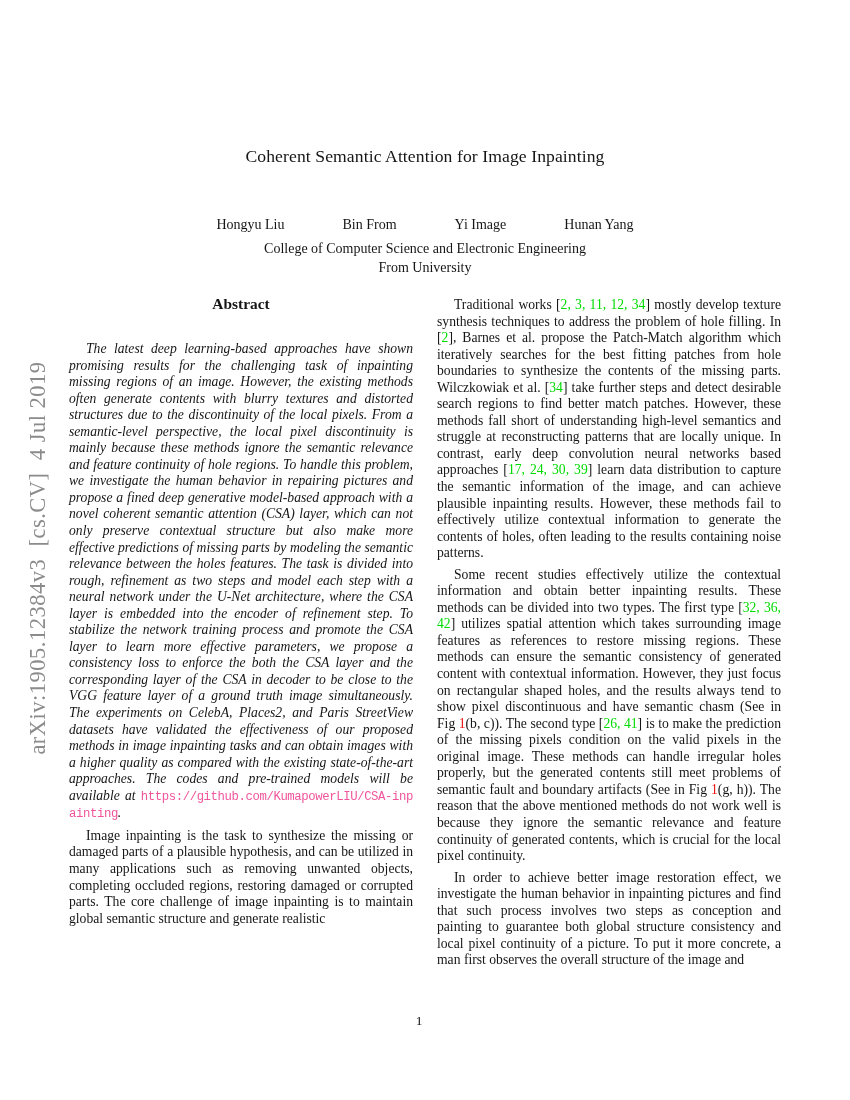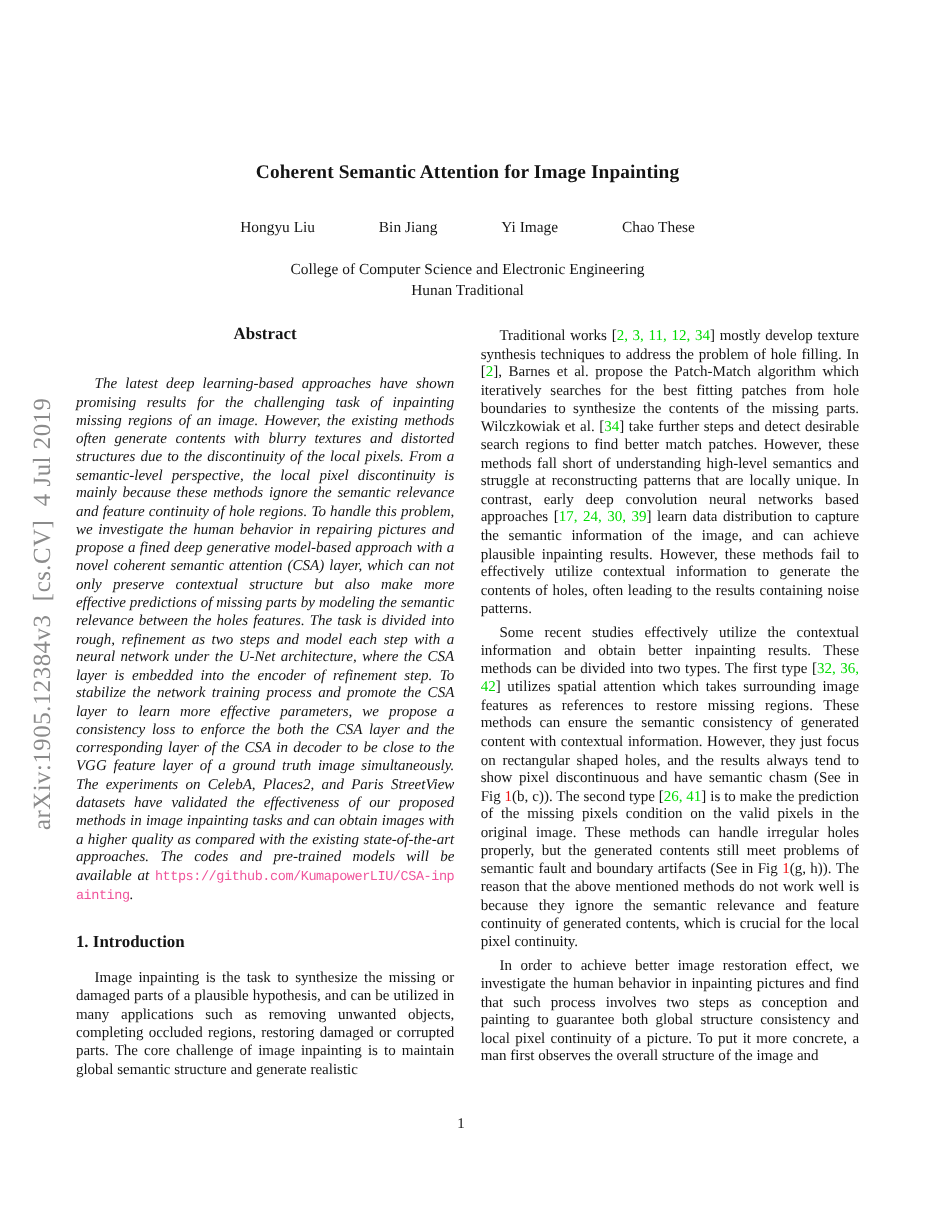--- a/index.html
+++ b/index.html
@@ -29,32 +29,32 @@
 
   .header {
     position: absolute;
     top: 146px;
     left: 0;
     right: 0;
     text-align: center;
   }
   .title {
     font-size: 17.6px;
-    font-weight: bold;
+    font-weight: normal;
     letter-spacing: 0.1px;
   }
   .authors {
-    margin-top: 33px;
+    margin-top: 50px;
     display: flex;
     justify-content: center;
     gap: 58px;
     font-size: 14px;
   }
   .affil {
-    margin-top: 20px;
+    margin-top: 6px;
     font-size: 14px;
     line-height: 19px;
   }
 
   .columns {
     position: absolute;
     top: 292px;
     left: 69px;
     width: 712px;
     display: flex;
@@ -107,36 +107,35 @@
 <body>
 
 <div class="page">
 
   <div class="watermark">arXiv:1905.12384v3  [cs.CV]  4 Jul 2019</div>
 
   <header class="header">
     <h1 class="title">Coherent Semantic Attention for Image Inpainting</h1>
     <div class="authors">
       <span>Hongyu Liu</span>
-      <span>Bin Jiang</span>
+      <span>Bin From</span>
       <span>Yi Image</span>
-      <span>Chao These</span>
+      <span>Hunan Yang</span>
     </div>
     <div class="affil">
       <div>College of Computer Science and Electronic Engineering</div>
-      <div>Hunan Traditional</div>
+      <div>From University</div>
     </div>
   </header>
 
   <main class="columns">
 
     <section class="col col-left">
       <h2 class="abstract-heading">Abstract</h2>
       <p class="abstract-text indent"><span>The latest deep learning-based approaches have shown promising results for the challenging task of inpainting missing regions of an image. However, the existing methods often generate contents with blurry textures and distorted structures due to the discontinuity of the local pixels. From a semantic-level perspective, the local pixel discontinuity is mainly because these methods ignore the semantic relevance and feature continuity of hole regions. To handle this problem, we investigate the human behavior in repairing pictures and propose a fined deep generative model-based approach with a novel coherent semantic attention (CSA) layer, which can not only preserve contextual structure but also make more effective predictions of missing parts by modeling the semantic relevance between the holes features. The task is divided into rough, refinement as two steps and model each step with a neural network under the U-Net architecture, where the CSA layer is embedded into the encoder of refinement step. To stabilize the network training process and promote the CSA layer to learn more effective parameters, we propose a consistency loss to enforce the both the CSA layer and the corresponding layer of the CSA in decoder to be close to the VGG feature layer of a ground truth image simultaneously. The experiments on CelebA, Places2, and Paris StreetView datasets have validated the effectiveness of our proposed methods in image inpainting tasks and can obtain images with a higher quality as compared with the existing state-of-the-art approaches. The codes and pre-trained models will be available at </span><span class="seg-url">https://github.com/KumapowerLIU/CSA-inpainting</span><span>.</span></p>
-      <h2 class="section-heading">1. Introduction</h2>
       <p class="body-text indent">Image inpainting is the task to synthesize the missing or damaged parts of a plausible hypothesis, and can be utilized in many applications such as removing unwanted objects, completing occluded regions, restoring damaged or corrupted parts. The core challenge of image inpainting is to maintain global semantic structure and generate realistic</p>
     </section>
 
     <section class="col col-right">
       <p class="body-text indent"><span>Traditional works [</span><span class="seg-cite">2, 3, 11, 12, 34</span><span>] mostly develop texture synthesis techniques to address the problem of hole filling. In [</span><span class="seg-cite">2</span><span>], Barnes et al. propose the Patch-Match algorithm which iteratively searches for the best fitting patches from hole boundaries to synthesize the contents of the missing parts. Wilczkowiak et al. [</span><span class="seg-cite">34</span><span>] take further steps and detect desirable search regions to find better match patches. However, these methods fall short of understanding high-level semantics and struggle at reconstructing patterns that are locally unique. In contrast, early deep convolution neural networks based approaches [</span><span class="seg-cite">17, 24, 30, 39</span><span>] learn data distribution to capture the semantic information of the image, and can achieve plausible inpainting results. However, these methods fail to effectively utilize contextual information to generate the contents of holes, often leading to the results containing noise patterns.</span></p>
       <p class="body-text indent"><span>Some recent studies effectively utilize the contextual information and obtain better inpainting results. These methods can be divided into two types. The first type [</span><span class="seg-cite">32, 36, 42</span><span>] utilizes spatial attention which takes surrounding image features as references to restore missing regions. These methods can ensure the semantic consistency of generated content with contextual information. However, they just focus on rectangular shaped holes, and the results always tend to show pixel discontinuous and have semantic chasm (See in Fig </span><span class="seg-fig">1</span><span>(b, c)). The second type [</span><span class="seg-cite">26, 41</span><span>] is to make the prediction of the missing pixels condition on the valid pixels in the original image. These methods can handle irregular holes properly, but the generated contents still meet problems of semantic fault and boundary artifacts (See in Fig </span><span class="seg-fig">1</span><span>(g, h)). The reason that the above mentioned methods do not work well is because they ignore the semantic relevance and feature continuity of generated contents, which is crucial for the local pixel continuity.</span></p>
       <p class="body-text indent">In order to achieve better image restoration effect, we investigate the human behavior in inpainting pictures and find that such process involves two steps as conception and painting to guarantee both global structure consistency and local pixel continuity of a picture. To put it more concrete, a man first observes the overall structure of the image and</p>
     </section>
 
   </main>

